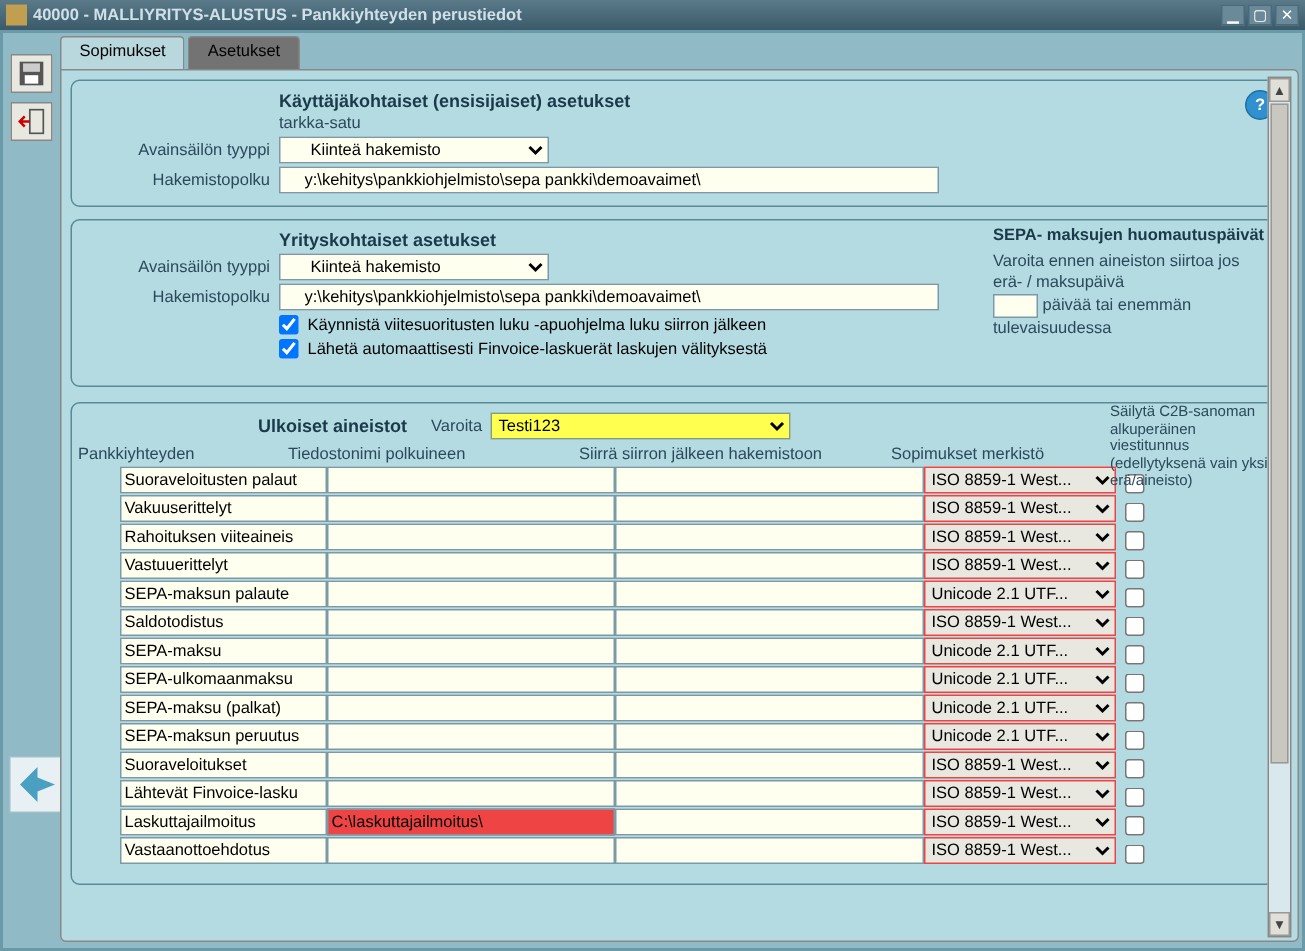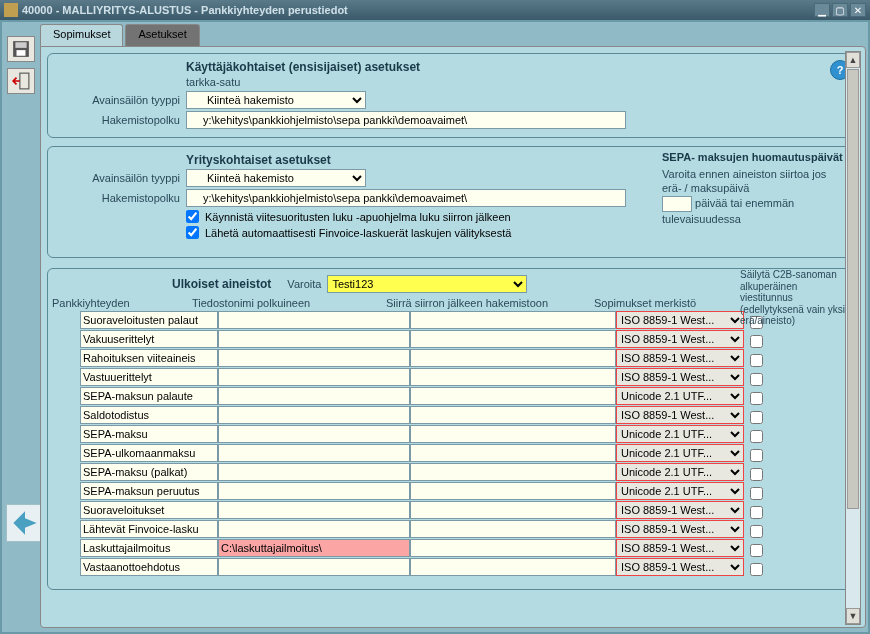--- a/index.html
+++ b/index.html
@@ -62,21 +62,21 @@
 .col2 { width: 194px; }
 .col3 { width: 208px; }
 .col4 { width: 130px; }
 .col5 { width: 24px; }
 
 .grid-body { }
 .grid-row { display: flex; height: 19px; align-items: flex-end; padding-left: 28px; }
 .grid-row input[type=text] { height: 18px; border: 1px solid #7a9aa8; background: #fffff0; padding: 0 2px; font-size: 11px; }
 .grid-row .c1 { width: 138px; }
 .grid-row .c2 { width: 192px; }
-.grid-row .c2.hl { background: #fca5a5; }
+.grid-row .c2.hl { background: #ef4444; }
 .grid-row .c3 { width: 206px; }
 .grid-row select.c4 { width: 128px; height: 18px; border: 1px solid #ef4444; background: #e8e8e0; font-size: 11px; }
 .grid-row .c5 { width: 24px; display: flex; justify-content: center; }
 
 .vscroll { position: absolute; right: 4px; top: 4px; width: 16px; height: 574px; background: #d8e8ec; border: 1px solid #888; }
 .vscroll .arr { height: 16px; background: #e0e0d8; border: 1px solid #999; display: flex; align-items: center; justify-content: center; cursor: pointer; font-size: 9px; color: #444;}
 .vscroll .thumb { position: absolute; top: 17px; left: 1px; right: 1px; height: 440px; background: #c8c8c0; border: 1px solid #999; cursor: pointer; }
 .vscroll .arr.bot { position: absolute; bottom: 0; left: 0; right: 0; }
 
 </style>

